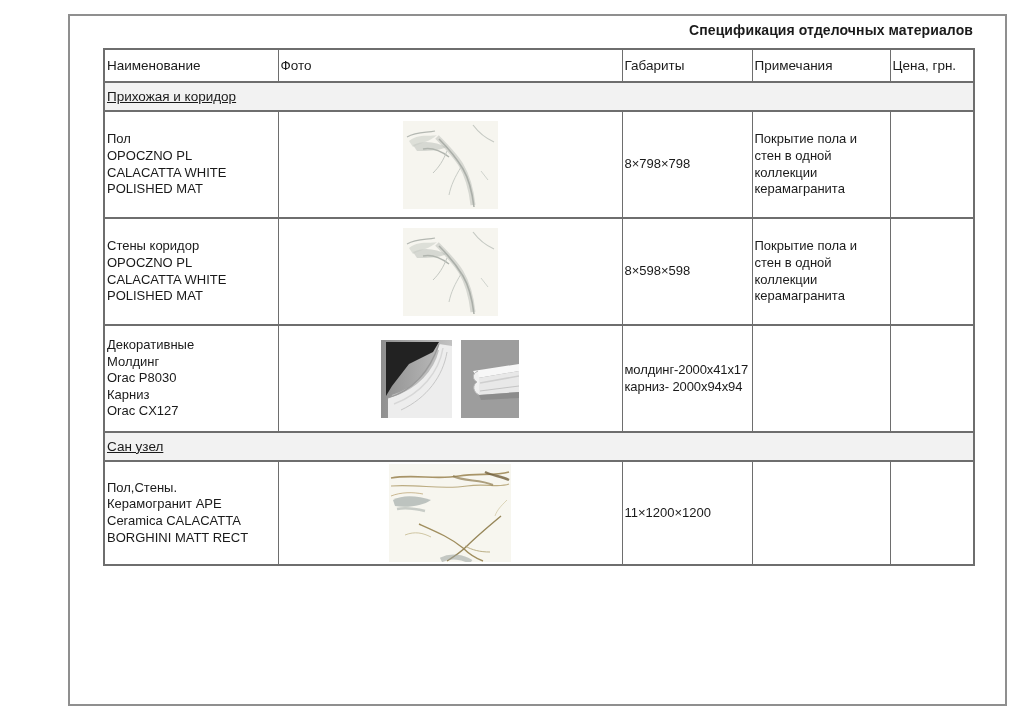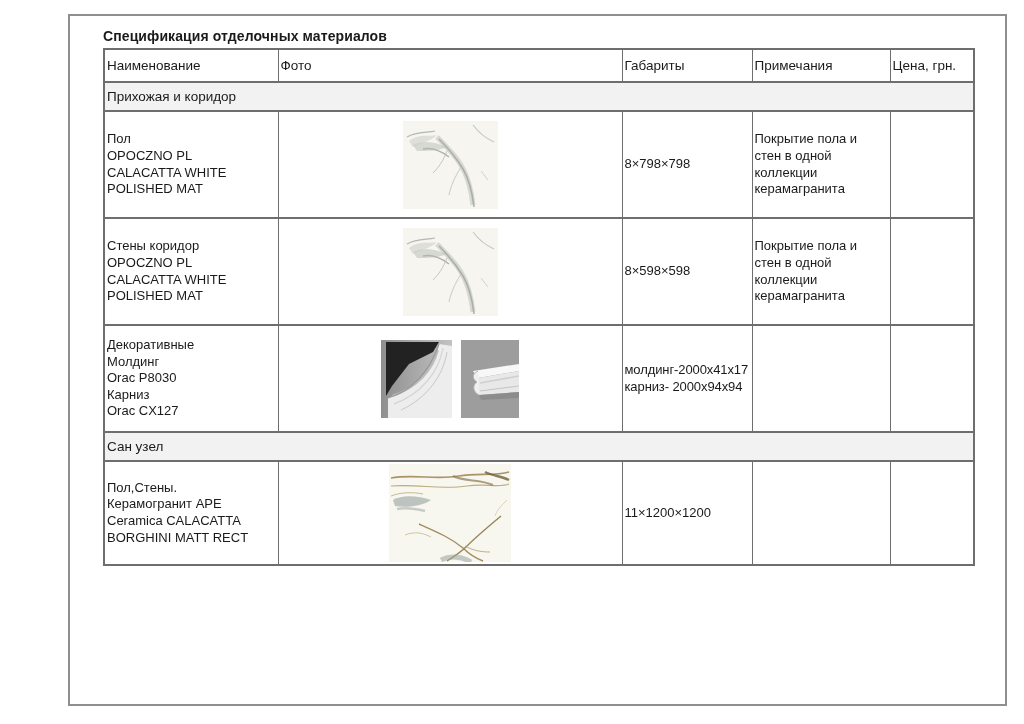--- a/index.html
+++ b/index.html
@@ -13,23 +13,23 @@
   }
   .frame {
     position: absolute;
     left: 68px; top: 14px;
     width: 939px; height: 692px;
     border: 2px solid #8f8f8f;
     background: #ffffff;
   }
   .doc-title {
     position: absolute;
-    left: 103px; top: 28px;
+    left: 103px; top: 22px;
     width: 870px;
-    text-align: left;
+    text-align: right;
     font-size: 14px;
     font-weight: bold;
     letter-spacing: 0.1px;
   }
   table.spec {
     position: absolute;
     left: 103px; top: 48px;
     width: 870px;
     border-collapse: collapse;
     table-layout: fixed;
@@ -44,21 +44,21 @@
     vertical-align: middle;
     font-size: 13px;
     font-weight: normal;
     line-height: 1.28;
     padding: 2px;
     overflow: hidden;
   }
   tr.header-row { height: 33px; }
   tr.header-row th { font-size: 13.5px; }
   tr.section-row { height: 29px; }
-  tr.section-row td { background: #f2f2f2; font-size: 13.5px; }
+  tr.section-row td { background: #f2f2f2; font-size: 13.5px; text-decoration: underline; }
   tr.data-row { height: 107px; }
   tr.data-row.last { height: 104px; }
   .preline { white-space: pre-line; }
   .dims-tight { font-size: 12.4px; letter-spacing: -0.1px; margin-top: 30px; }
   .photo-wrap {
     display: flex;
     align-items: center;
     justify-content: center;
     gap: 9px;
   }

